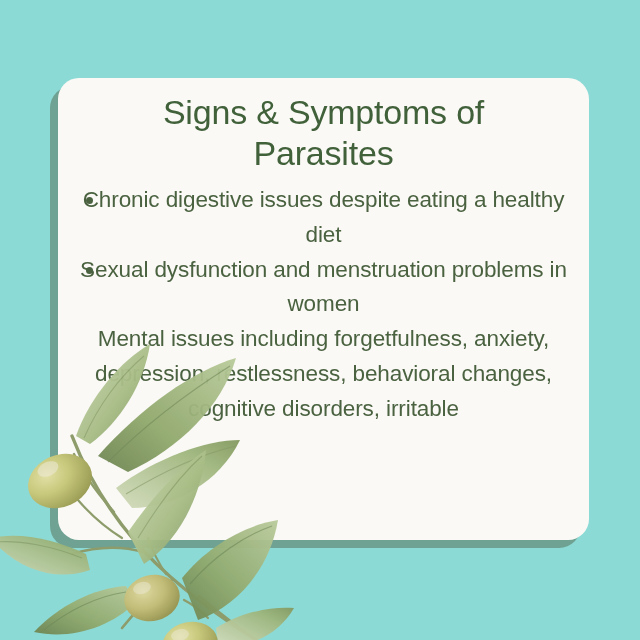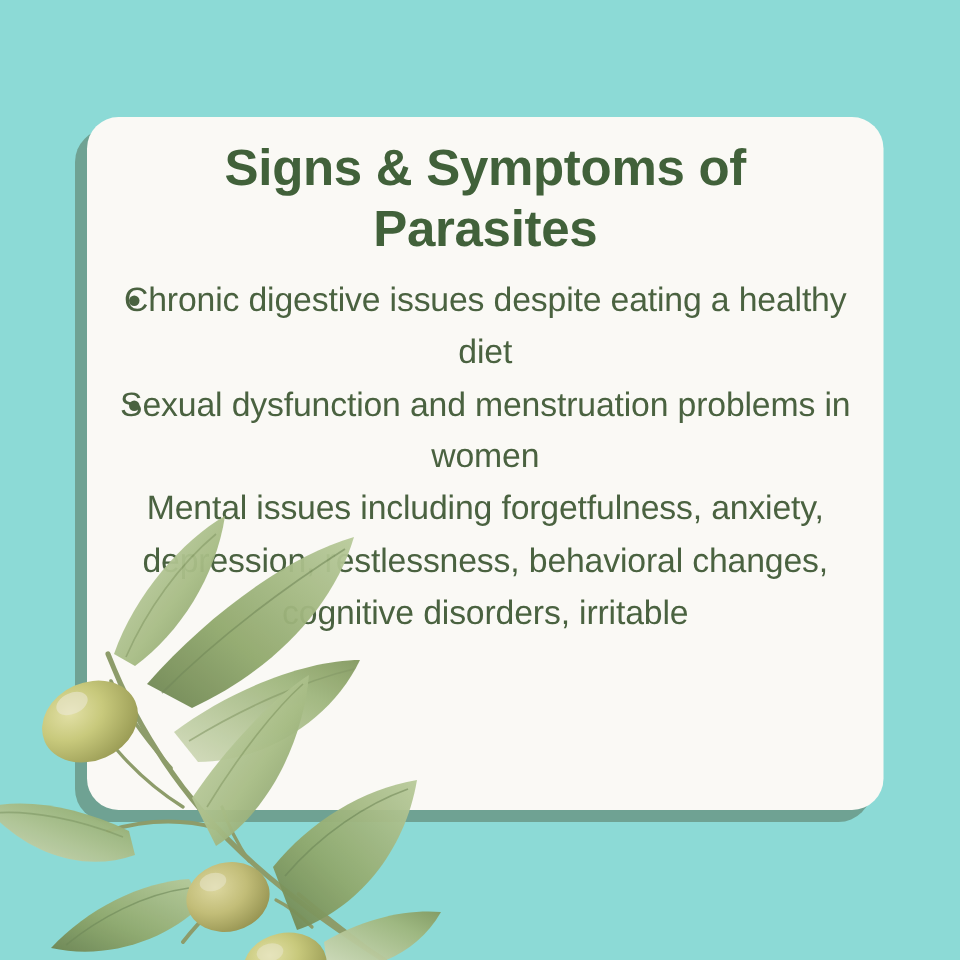--- a/index.html
+++ b/index.html
@@ -52,21 +52,21 @@
   }
 
   
   #title {
     margin: 0;
     padding: 0 26px;
     text-align: center;
     color: #41613a;
     font-size: 34px;
     line-height: 41px;
-    font-weight: bold;
+    font-weight: normal;
     letter-spacing: -0.2px;
   }
 
   
   #symptom-list {
     list-style: none;
     margin: 9px 0 0 0;
     padding: 0;
   }
 

